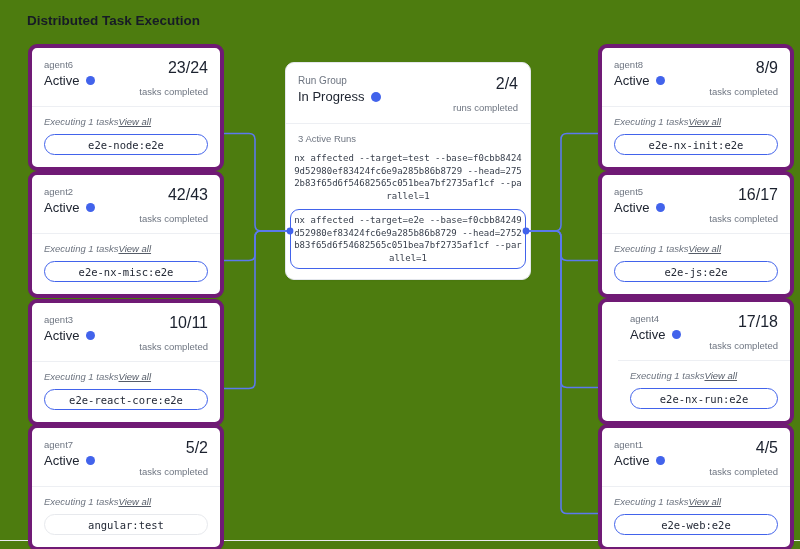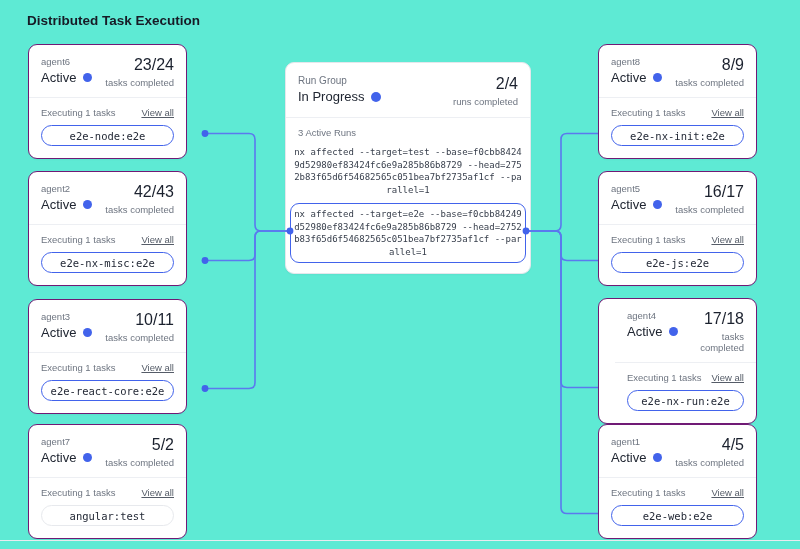--- a/index.html
+++ b/index.html
@@ -1,37 +1,37 @@
 <!DOCTYPE html>
 <html><head>
 <meta charset="utf-8">
 <style>
   html,body { margin:0; padding:0; background:#fff; }
   body { font-family:"Liberation Sans", sans-serif; -webkit-font-smoothing:antialiased; }
-  #stage { position:relative; width:800px; height:549px; background:#5eead4; overflow:hidden; }
+  #stage { position:relative; width:800px; height:549px; background:#4d7c0f; overflow:hidden; }
 
   .page-title { position:absolute; left:27px; top:13px; font-size:13.5px; font-weight:700; color:#171b26; }
 
   
-  .card { position:absolute; width:159px; background:#fff; border:1px solid #701a75;
+  .card { position:absolute; width:196px; background:#fff; border:4px solid #701a75;
           border-radius:9px; box-sizing:border-box; box-shadow:0 1px 2px rgba(16,24,40,.04); }
   .col-left  { left:28px; }
   .col-right { left:598px; }
   .card-head { display:flex; justify-content:space-between; padding:11px 12px 9px; }
   .agent-name { font-size:9.5px; color:#6e7581; }
   .status-row { margin-top:3px; display:flex; align-items:center; }
   .status-label { font-size:13px; color:#202632; }
   .status-dot { width:9px; height:9px; border-radius:50%; background:#4263eb; margin-left:7px; }
   .head-right { text-align:right; }
   .progress-num { font-size:16px; color:#1b212e; }
-  .progress-cap { font-size:9.5px; color:#6e7581; margin-top:3px; }
+  .progress-cap { font-size:9.5px; color:#6e7581; margin-top:9px; }
   .card-divider, .panel-divider { height:1px; background:#edeff3; }
   .card-body { padding:9px 12px 12px; }
-  .exec-row { display:flex; justify-content:space-between; align-items:baseline;
-              font-size:9.5px; color:#6e7581; }
+  .exec-row { display:flex; justify-content:flex-start; align-items:baseline;
+              font-size:9.5px; color:#6e7581;font-style:italic; }
   .view-all { color:#555c68; text-decoration:underline; cursor:pointer; }
   .task-pill { margin-top:7px; height:21px; border:1.5px solid #4263eb; border-radius:11px;
                display:flex; align-items:center; justify-content:center; box-sizing:border-box;
                font-family:"DejaVu Sans Mono", monospace; font-size:10.5px; color:#232936;
                background:#fff; cursor:pointer; white-space:nowrap; overflow:hidden; }
   .task-pill.pill-plain { border-color:#e7e9ed; cursor:default; }
 
   
   .center-panel { position:absolute; left:285px; top:62px; width:246px; background:#fff;
                   border:1px solid #e4e7ec; border-radius:9px; box-sizing:border-box;

